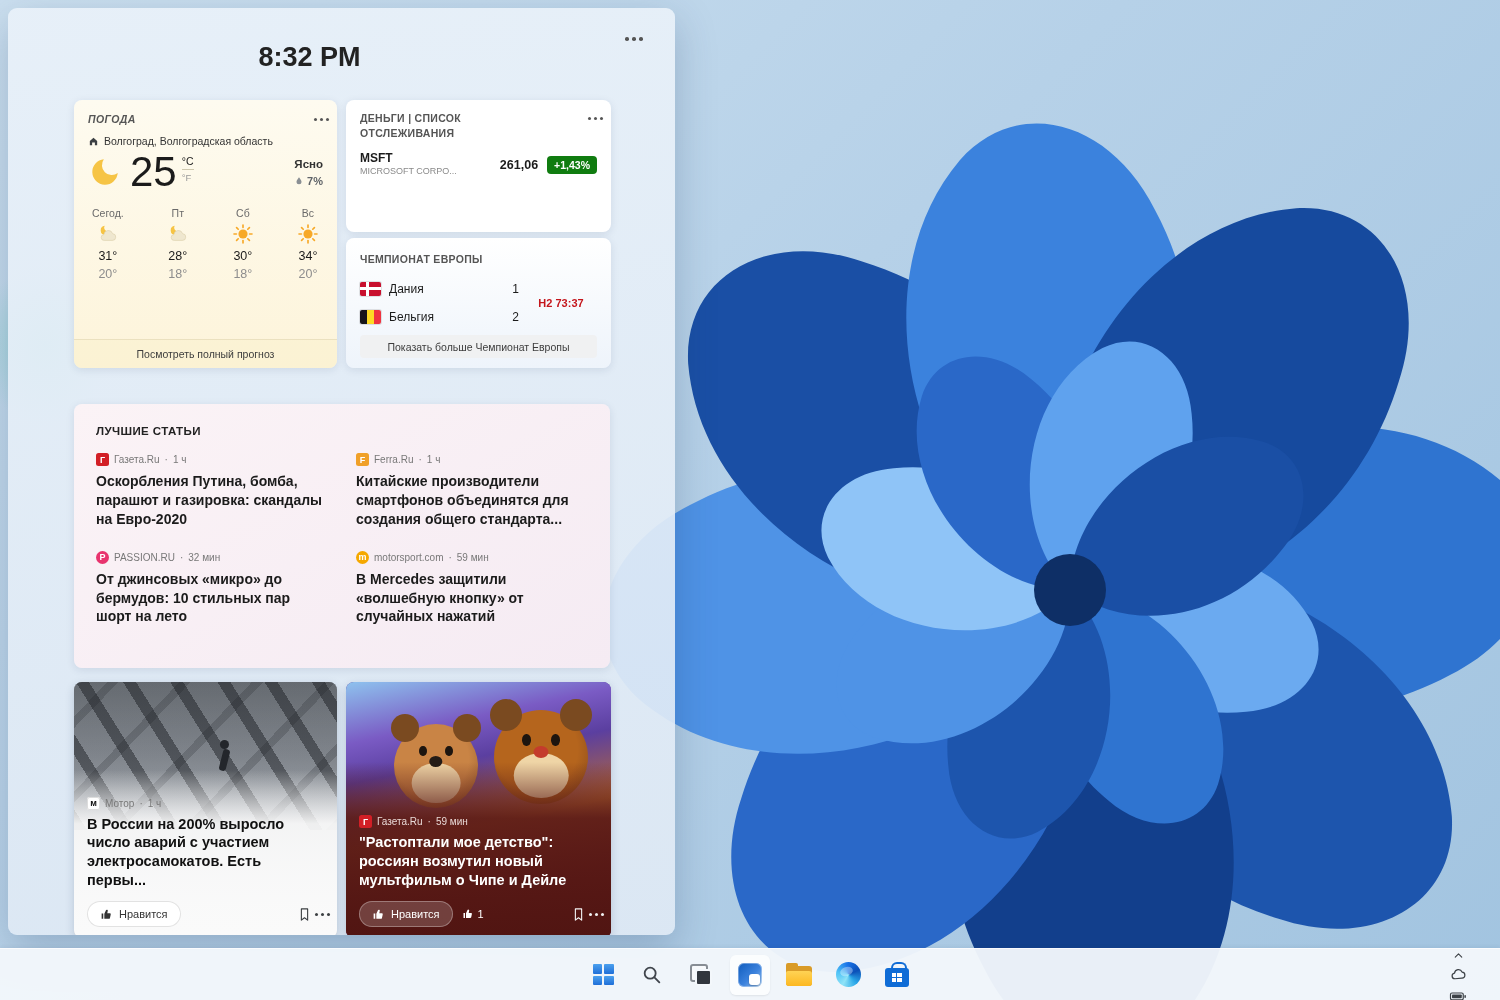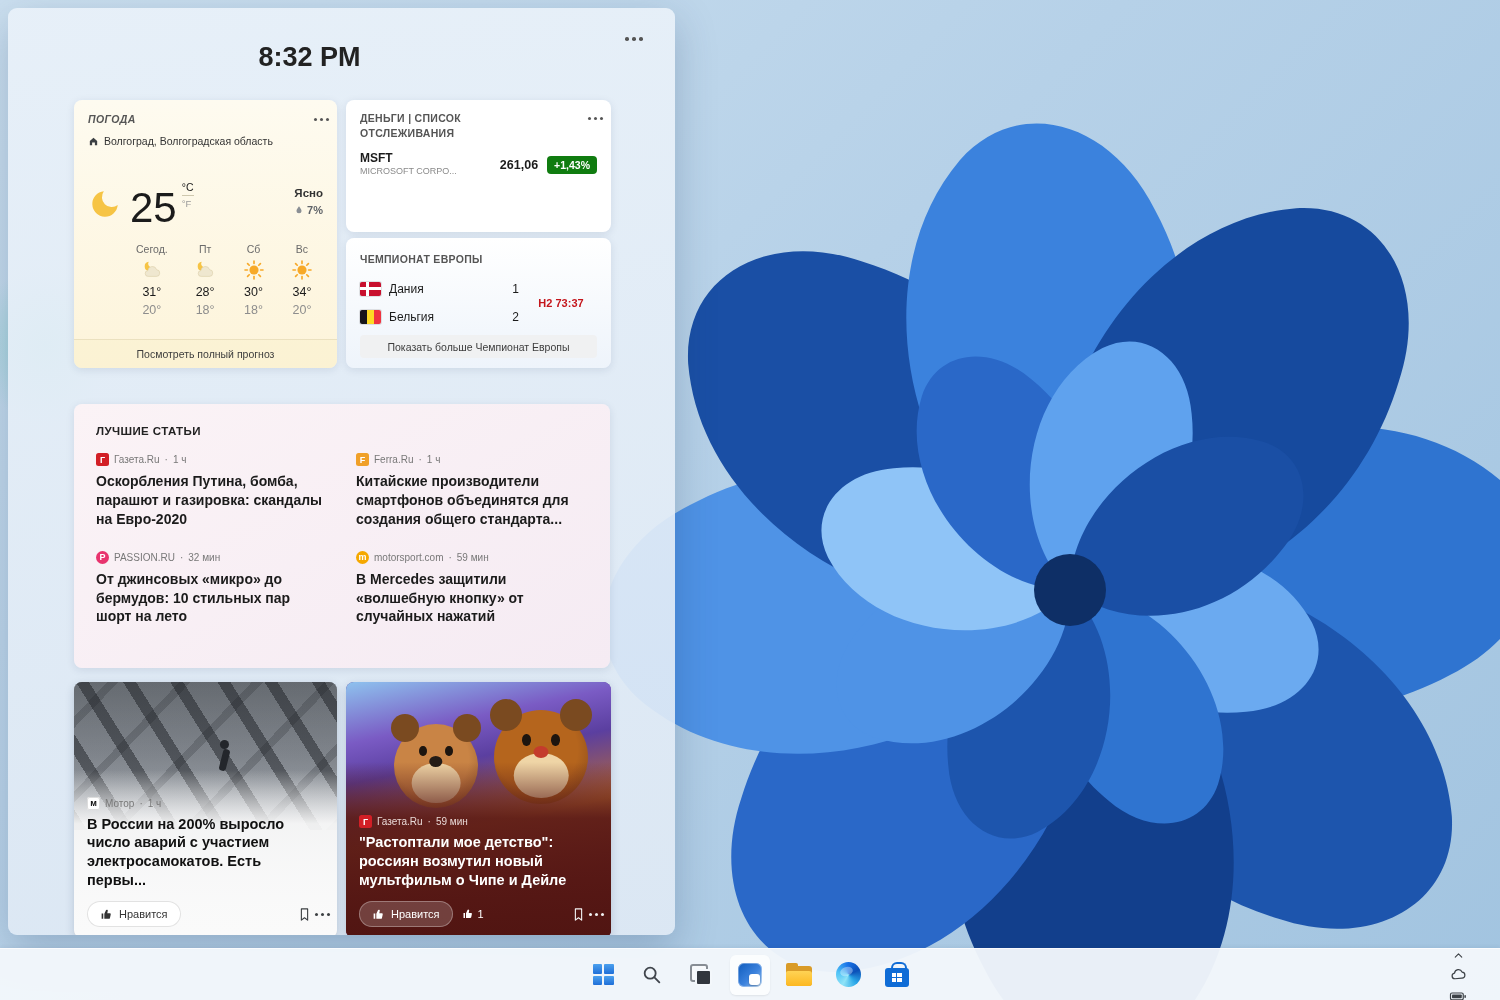--- a/index.html
+++ b/index.html
@@ -30,29 +30,29 @@
 
   .widget{position:absolute;border-radius:8px;box-shadow:0 2px 8px rgba(20,40,80,0.10);}
 
   
   .weather{left:66px;top:92px;width:263px;height:268px;
     background:linear-gradient(180deg,#fefbf0 0%,#fdf4da 100%);}
   .w-head{display:flex;align-items:center;justify-content:space-between;padding:12px 14px 0;}
   .w-title{font-size:10.5px;font-weight:600;letter-spacing:.4px;color:#555;font-style:italic;}
   .icon-btn{border:none;background:transparent;color:#555;cursor:pointer;height:14px;display:flex;align-items:center;}
   .location{display:flex;align-items:center;gap:5px;padding:9px 14px 0;font-size:10.5px;color:#333;}
-  .temp-row{display:flex;align-items:flex-start;padding:4px 14px 0;margin-top:36px;}
+  .temp-row{display:flex;align-items:center;padding:4px 14px 0;}
   .temp-val{font-size:42px;font-weight:400;color:#1b1b1b;margin-left:8px;line-height:1;}
   .units{display:flex;flex-direction:column;margin-left:5px;margin-top:-6px;}
   .unit-c{font-size:10.5px;color:#1b1b1b;padding-bottom:2px;}
   .unit-f{font-size:9.5px;color:#9a9a9a;border-top:1px solid #cfc8ae;padding-top:2px;}
   .cond-col{margin-left:auto;display:flex;flex-direction:column;align-items:flex-end;gap:5px;font-weight:bold;}
   .cond{font-size:11.5px;color:#333;}
   .humidity{display:flex;align-items:center;gap:3px;font-size:11px;color:#5f6368;}
-  .forecast{display:flex;justify-content:space-between;padding:14px 24px 0;margin-left:38px;}
+  .forecast{display:flex;justify-content:space-between;padding:14px 18px 0;}
   .fcol{display:flex;flex-direction:column;align-items:center;gap:4px;}
   .fday{font-size:10.5px;color:#6a6a6a;}
   .fhi{font-size:12.5px;color:#1b1b1b;}
   .flo{font-size:12.5px;color:#8d8d8d;}
   .w-footer{position:absolute;bottom:0;left:0;right:0;height:29px;display:flex;align-items:center;justify-content:center;
     font-size:10.5px;color:#3d3d3d;border-top:1px solid rgba(120,100,40,0.12);cursor:pointer;
     background:rgba(250,240,205,0.55);border-radius:0 0 8px 8px;}
 
   
   .finance{left:338px;top:92px;width:265px;height:132px;background:#fff;padding:11px 14px;}

